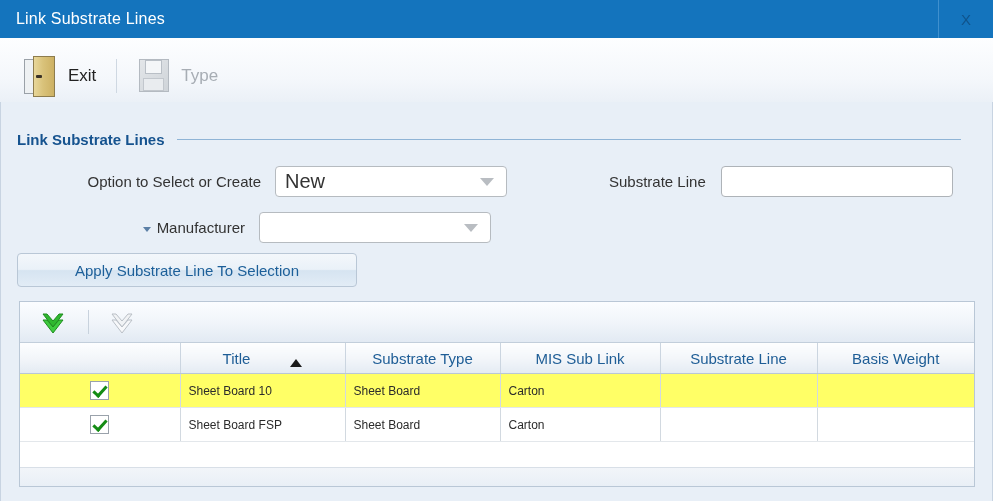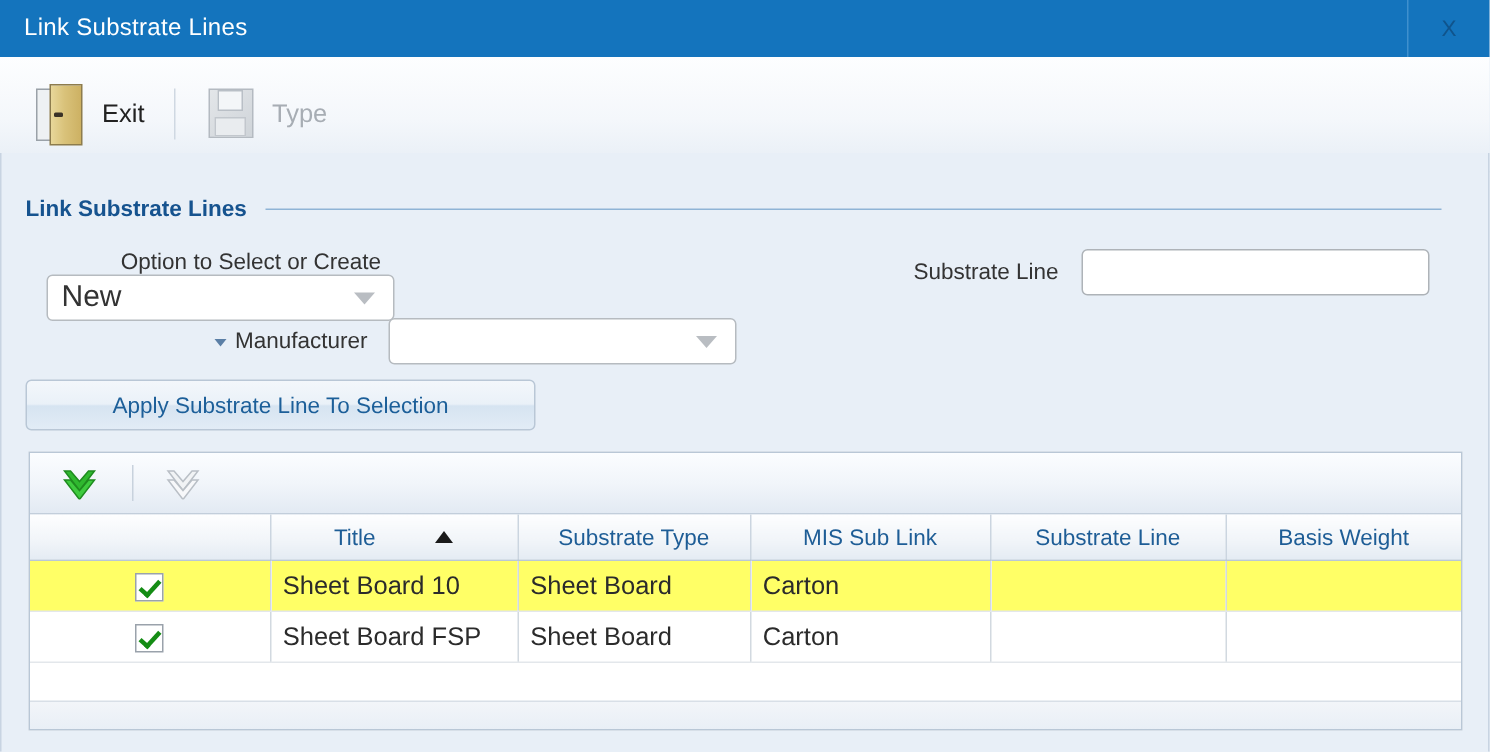--- a/index.html
+++ b/index.html
@@ -286,34 +286,34 @@
     font-size: 15px;
     font-weight: normal;
     height: 30px;
     padding: 0 8px;
     text-align: center;
     white-space: nowrap;
   }
   table.data th:last-child { border-right: none; }
   .th-inner {
     display: flex;
-    align-items: center;
+    align-items: flex-end;
     justify-content: center;
     gap: 40px;
   }
   .sort-asc {
     width: 0; height: 0;
     border-left: 6px solid transparent;
     border-right: 6px solid transparent;
     border-bottom: 8px solid #1a1a1a;
   }
   table.data td {
     border-right: 1px solid #d2d9e0;
     border-bottom: 1px solid #e3e7eb;
-    font-size: 17px;
+    font-size: 12px;
     color: #2b2b2b;
     height: 33px;
     padding: 0 8px;
     white-space: nowrap;
     overflow: hidden;
   }
   table.data td:last-child { border-right: none; }
   table.data tr.selected td { background: #ffff66; }
   td.cb-cell { text-align: center; padding: 0; }
 
@@ -377,21 +377,21 @@
     </div>
   </div>
 
   <div class="body-area">
 
     <div class="section-head">
       <span class="section-title">Link Substrate Lines</span>
       <span class="section-rule"></span>
     </div>
 
-    <div class="field-row" style="left:16px; top:64px;flex-direction:column;">
+    <div class="field-row" style="left:32px; top:64px;">
       <span class="field-label" style="width:228px;">Option to Select or Create</span>
       <span class="combo" style="width:232px; margin-left:14px;">
         <span class="combo-value">New</span>
         <span class="combo-arrow"></span>
       </span>
     </div>
 
     <div class="field-row" style="left:608px; top:64px;">
       <span class="field-label">Substrate Line</span>
       <input class="textbox" style="width: 232px; margin-left: 15px;" type="text" value="">

